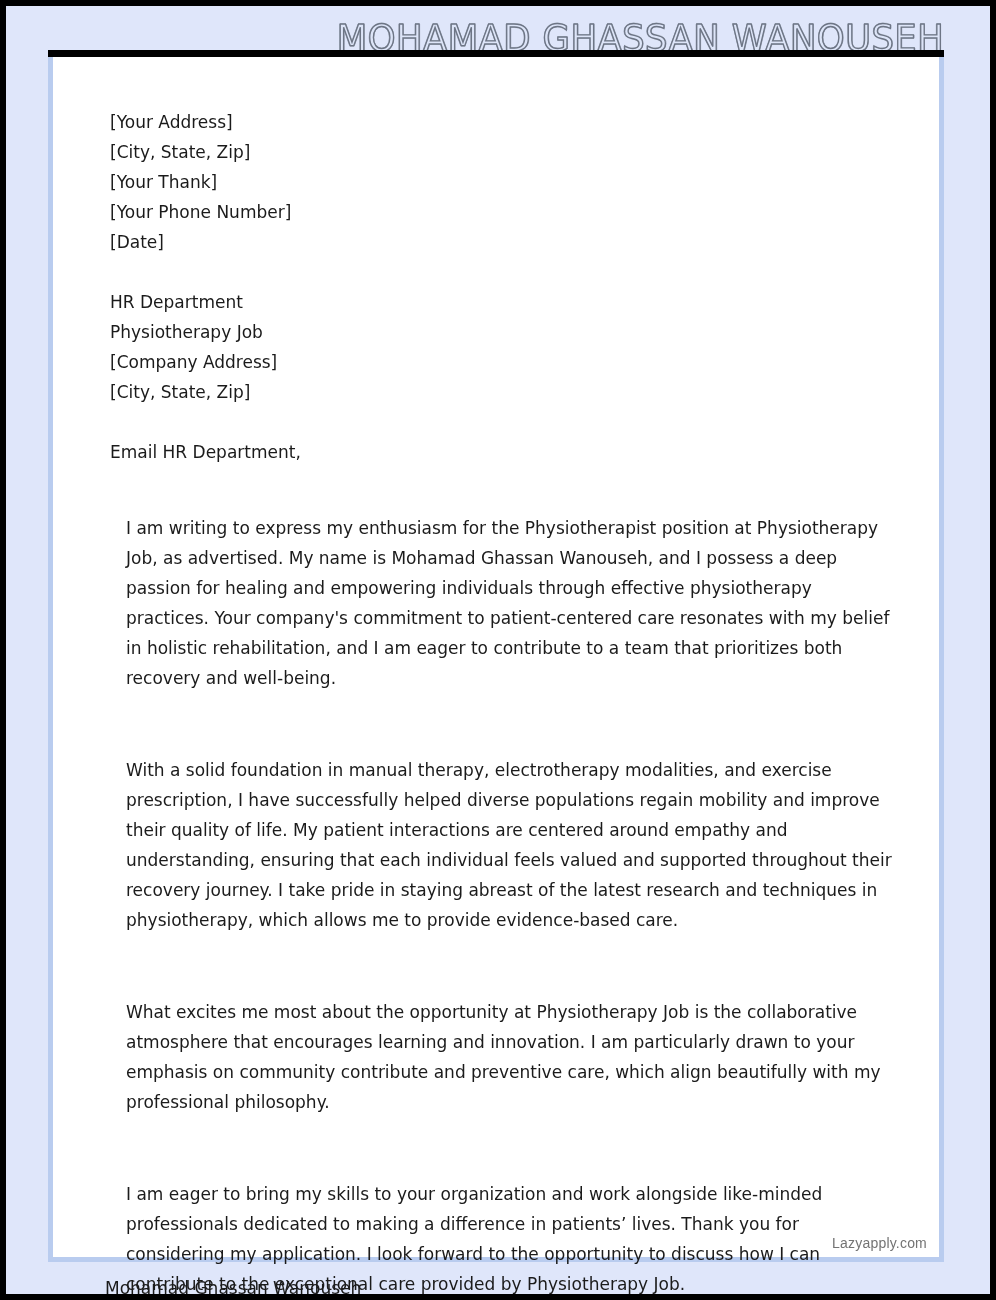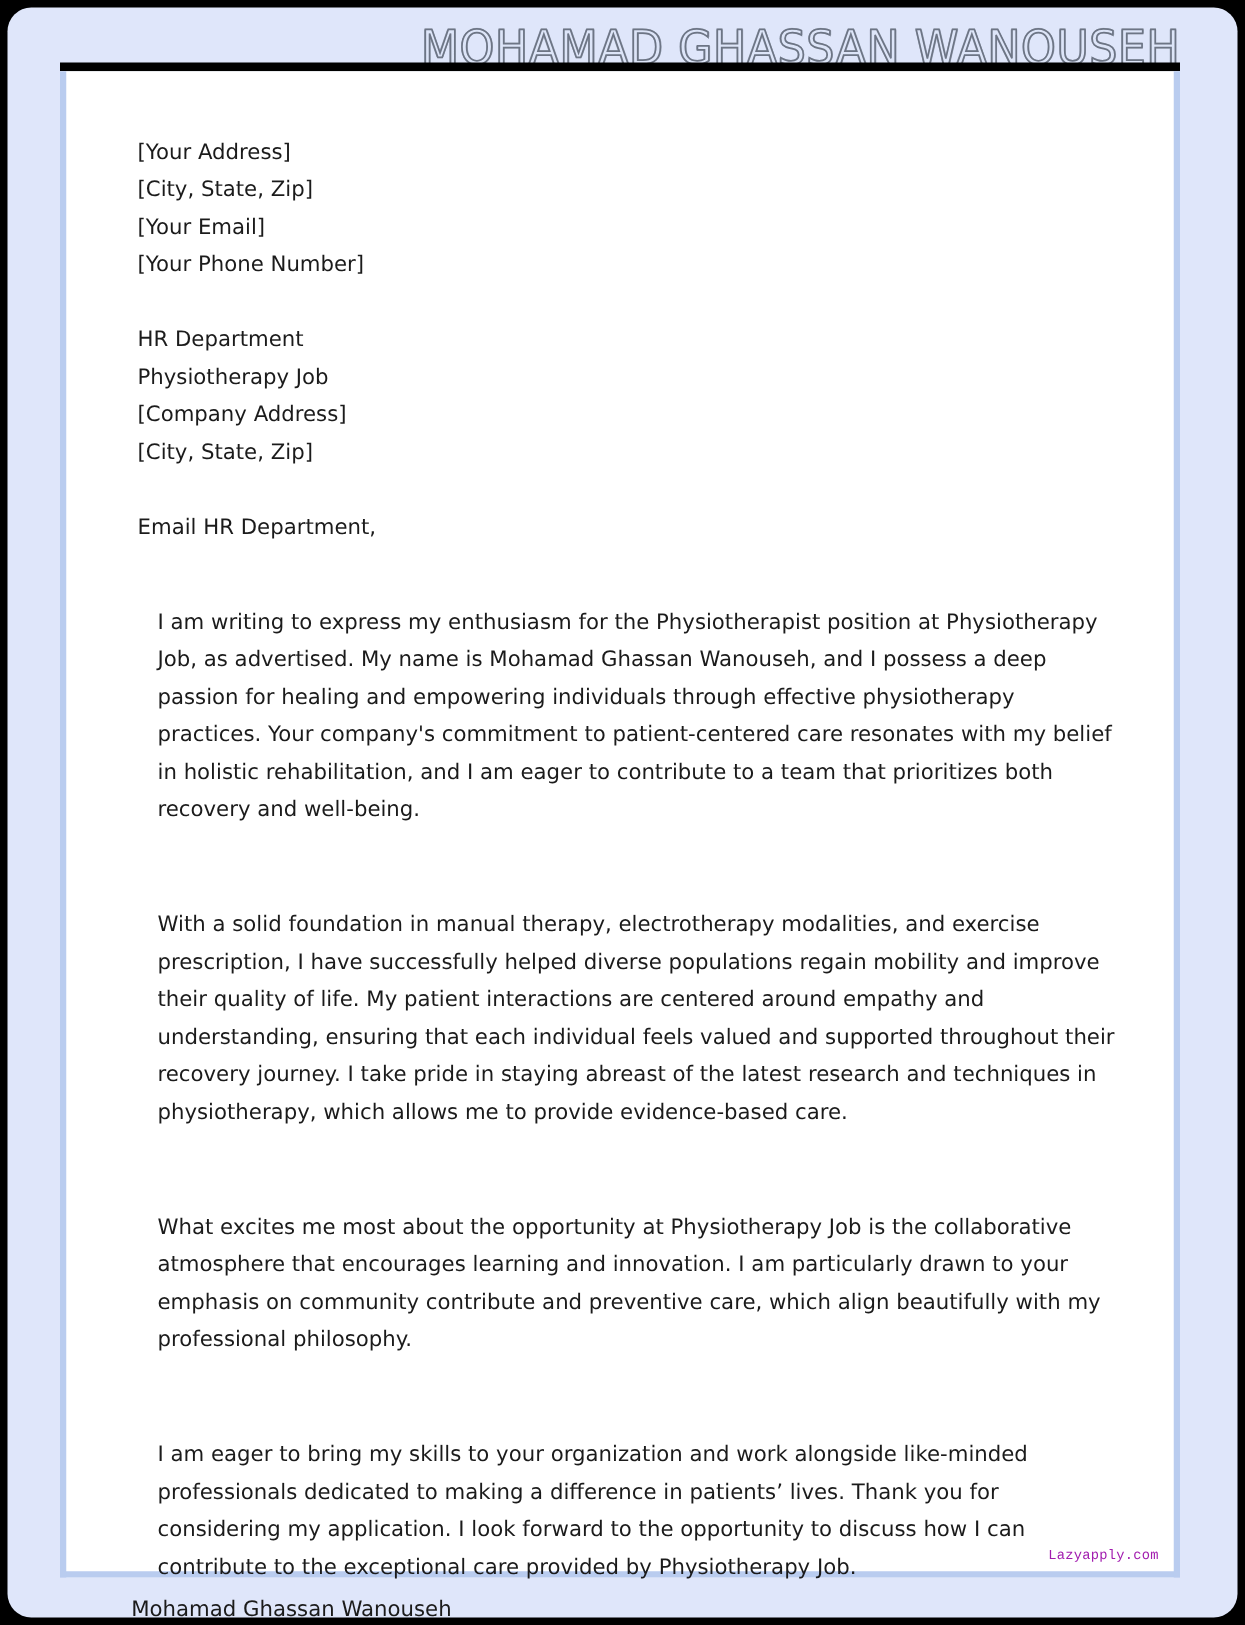--- a/index.html
+++ b/index.html
@@ -17,21 +17,20 @@
 
   
   .doc-frame {
     position: absolute;
     left: 6px;
     top: 6px;
     width: 984px;
     height: 1288px;
     background: #dfe6fa;
     overflow: hidden;
-    border-radius: 19px;
   }
 
   
   .letterhead {
     position: absolute;
     left: 48px;
     top: 14px;
     width: 890px;
     height: 36px;
     text-align: right;
@@ -106,23 +105,23 @@
   }
   .closing {
     display: block;
   }
 
   
   .watermark {
     position: absolute;
     right: 12px;
     bottom: 6px;
-    font-family: Liberation Mono, monospace;
-    font-size: 11px;
-    color: #a21caf;
+    font-family: Liberation Sans, sans-serif;
+    font-size: 14px;
+    color: #737373;
     letter-spacing: 0.2px;
   }
 
   
   .signature-name {
     position: absolute;
     left: 99px;
     top: 1270px;
     font-family: "DejaVu Sans", sans-serif;
     font-size: 17px;
@@ -142,22 +141,23 @@
 
   <div class="header-rule"></div>
 
   <div class="page-sheet">
 
     <div class="letter-body">
 
       <div>
         <span class="addr-line">[Your Address]</span>
         <span class="addr-line">[City, State, Zip]</span>
-        <span class="addr-line">[Your Email]</span>
+        <span class="addr-line">[Your Thank]</span>
         <span class="addr-line">[Your Phone Number]</span>
+        <span class="addr-line">[Date]</span>
       </div>
 
       <div class="block-gap"></div>
 
       <div>
         <span class="addr-line">HR Department</span>
         <span class="addr-line">Physiotherapy Job</span>
         <span class="addr-line">[Company Address]</span>
         <span class="addr-line">[City, State, Zip]</span>
       </div>

